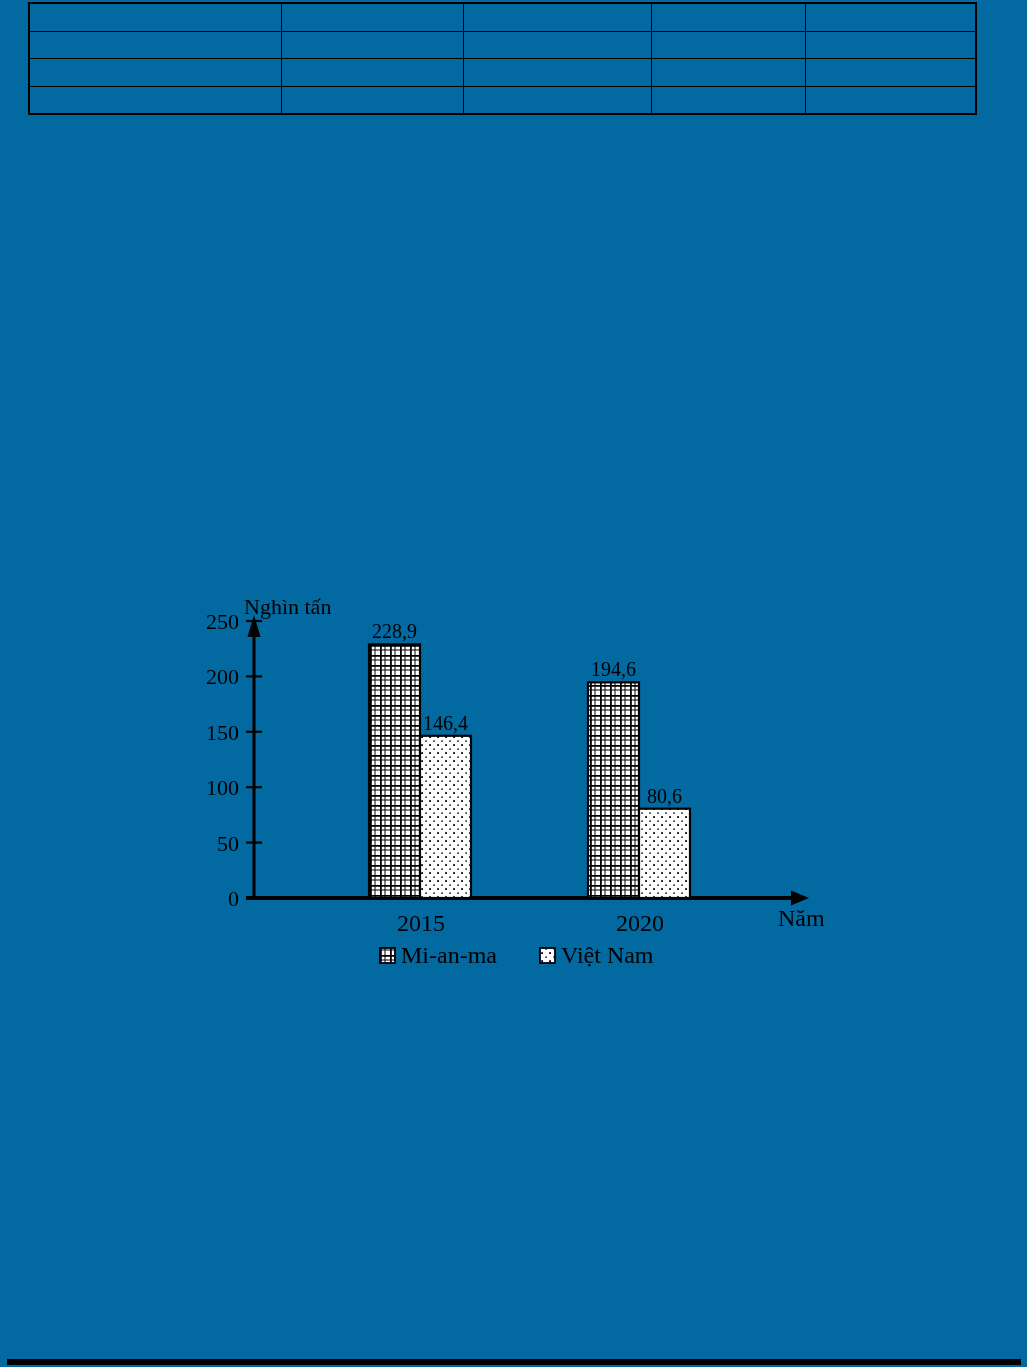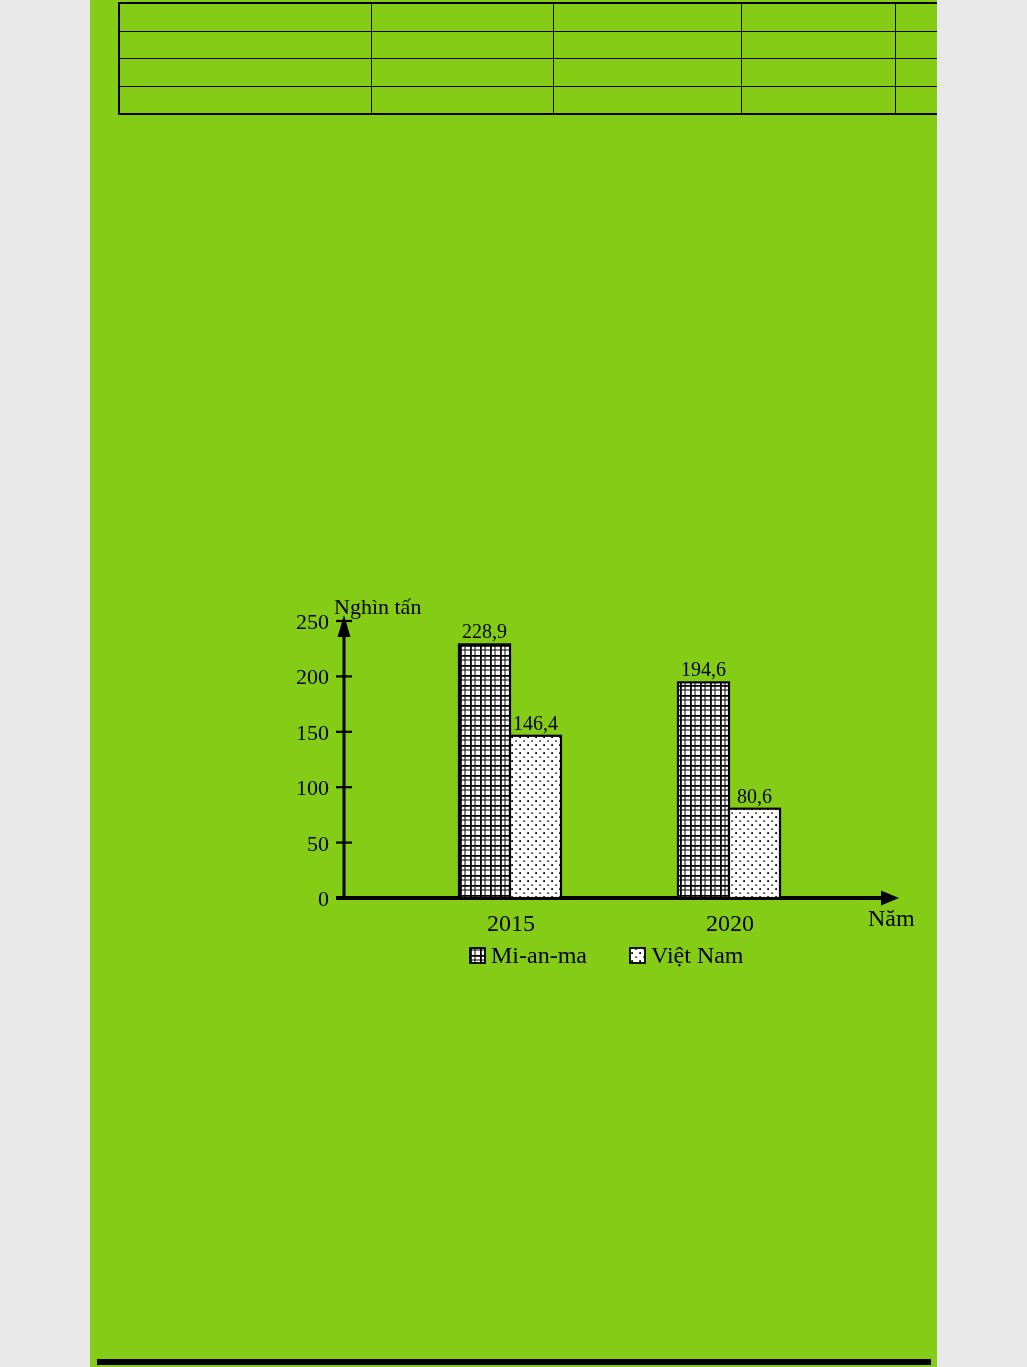--- a/index.html
+++ b/index.html
@@ -1,20 +1,20 @@
 <!DOCTYPE html>
 <html><head>
 <meta charset="utf-8">
 <style>
   html, body { margin: 0; padding: 0; background: #e8e8e8; }
   .page {
     position: relative;
-    width: 847px;
+    width: 1027px;
     height: 1367px;
-    background: #84cc16;
+    background: #0369a1;
     margin: 0 auto;
     overflow: hidden;
     font-family: "Liberation Serif", "DejaVu Serif", serif;
     color: #000;
   }
 
   
   table.data-table {
     position: absolute;
     left: 28px;

